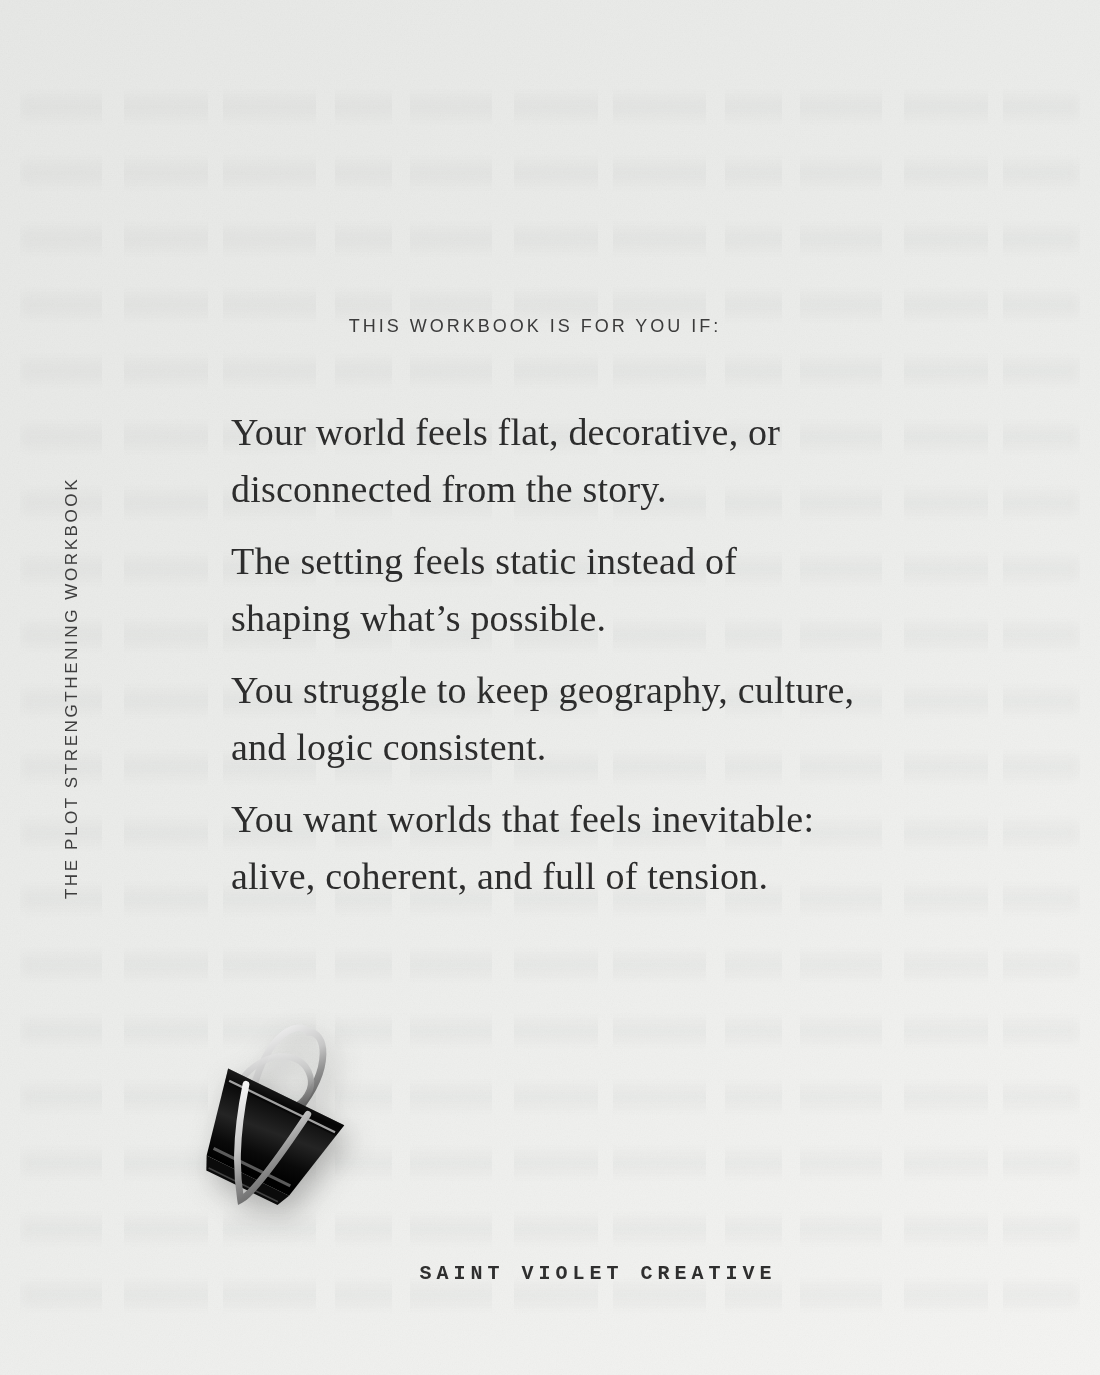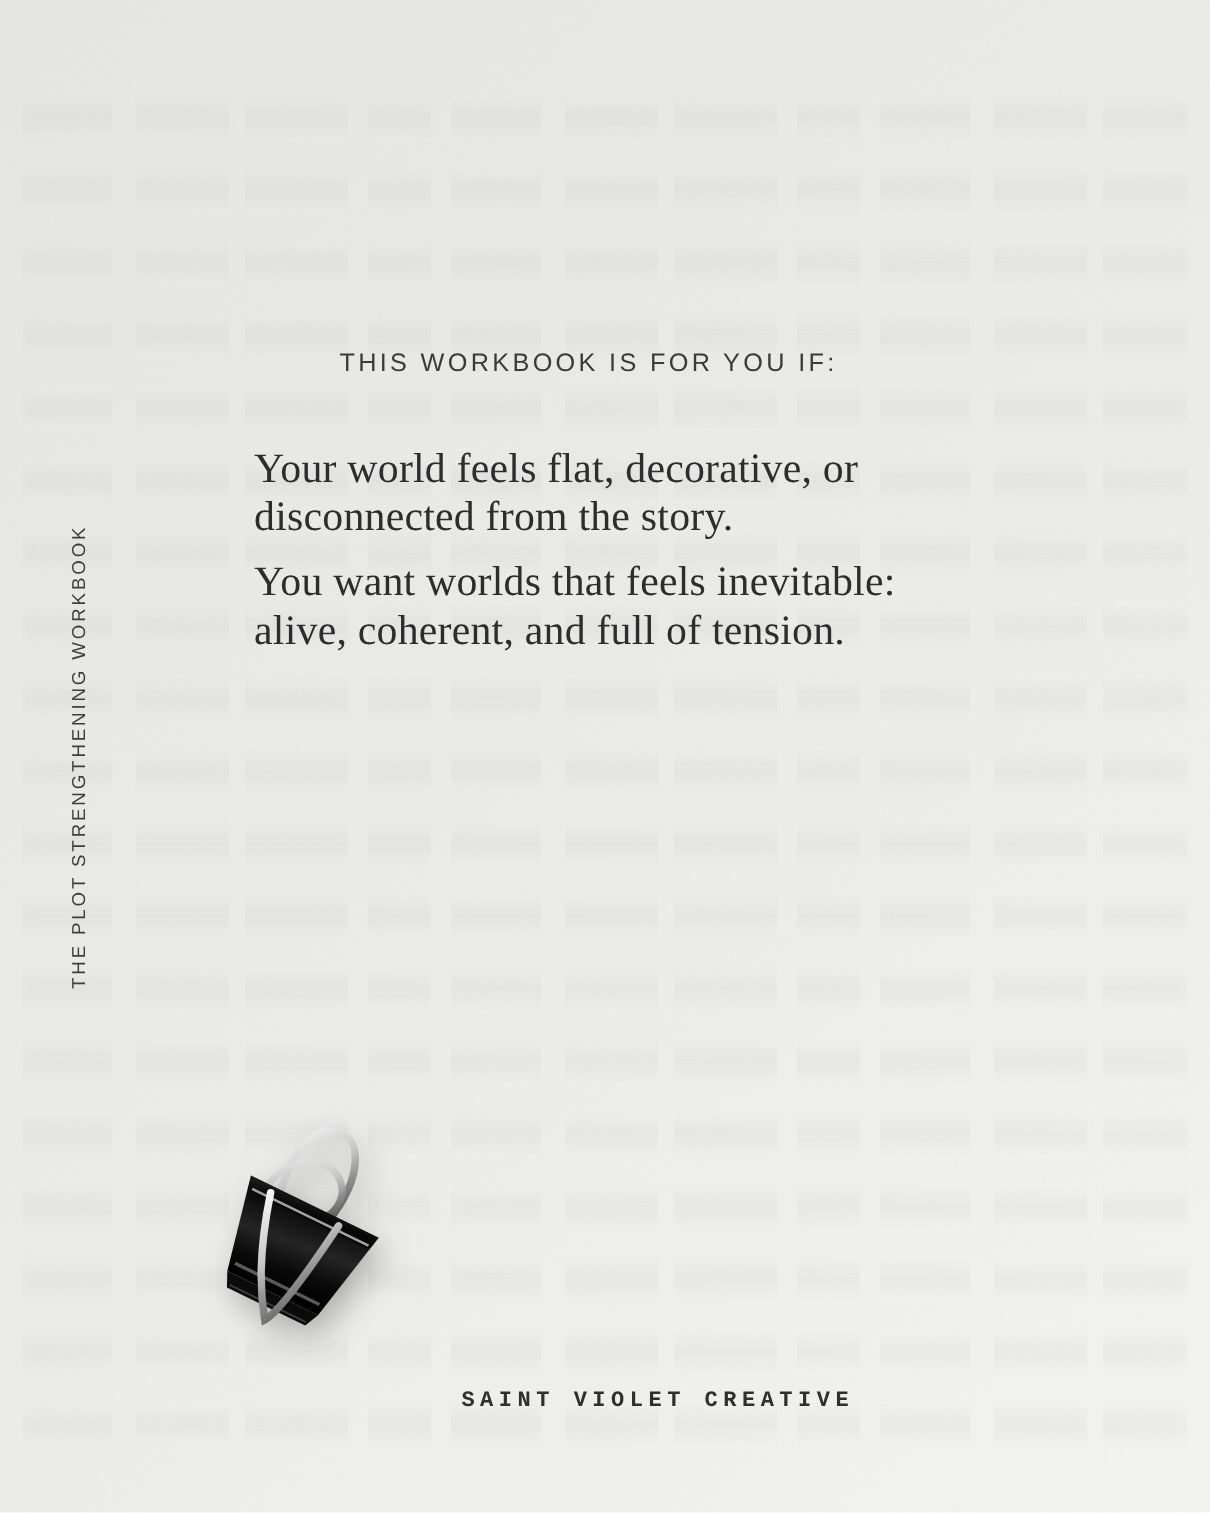--- a/index.html
+++ b/index.html
@@ -31,31 +31,31 @@
       #000 315px 372px, transparent 372px 390px);
     filter:blur(5px);
     opacity:.5;
     pointer-events:none;
   }
   .grain{position:absolute;inset:0;width:100%;height:100%;mix-blend-mode:multiply;pointer-events:none;}
 
   .heading{
     position:absolute; top:316px; left:0; width:1070px;
     text-align:center;
-    font-size:23px; letter-spacing:3px; font-weight:400;
+    font-size:18px; letter-spacing:3px; font-weight:400;
     color:var(--ink_heading);
     white-space:pre;
   }
   .checklist{
     position:absolute; top:404px; left:231px; width:720px;
   }
   .check-item{
     margin:0 0 15px 0;
     font-family:"Liberation Serif", serif;
-    font-size:38px; line-height:44px; font-weight:400;
+    font-size:38px; line-height:57px; font-weight:400;
     color:var(--ink_body);
     white-space:pre;
     letter-spacing:.2px;
   }
   .side-label{
     position:absolute; top:688px; left:72px;
     transform:translate(-50%,-50%) rotate(-90deg);
     white-space:nowrap;
     font-size:17px; letter-spacing:2.6px; font-weight:300;
     color:var(--ink_side);
@@ -90,20 +90,24 @@
 
 <div class="ghost-lines"></div>
 
 <div class="heading">THIS WORKBOOK IS FOR YOU IF:</div>
 
 <div class="side-label">THE PLOT STRENGTHENING WORKBOOK</div>
 
 <div class="checklist">
   <p class="check-item">Your world feels flat, decorative, or
 disconnected from the story.</p>
+  <p class="check-item">The setting feels static instead of
+shaping what’s possible.</p>
+  <p class="check-item">You struggle to keep geography, culture,
+and logic consistent.</p>
   <p class="check-item">You want worlds that feels inevitable:
 alive, coherent, and full of tension.</p>
 </div>
 
 <div class="clip-wrap">
   <svg class="clip-svg" viewBox="0 0 240 240" aria-hidden="true">
     <defs>
       <linearGradient id="wireg" x1="0" y1="0" x2="1" y2="1">
         <stop offset="0" stop-color="#f4f4f4"></stop>
         <stop offset="0.45" stop-color="#c7c7c7"></stop>

